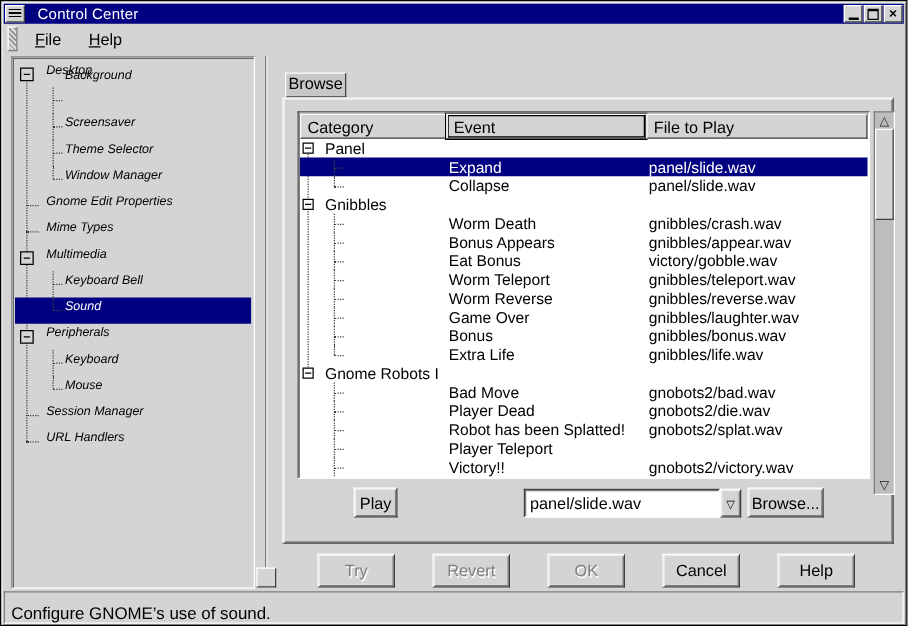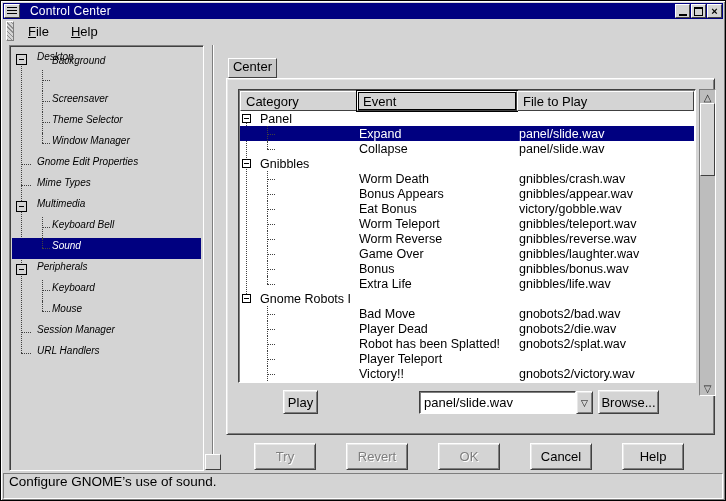--- a/index.html
+++ b/index.html
@@ -171,21 +171,21 @@
     position: absolute; left: 0; top: 396px; width: 497px; height: 31px;
     display: flex; align-items: center; padding-left: 32px; gap: 30px;
   }
   .action-btn { width: 62px; height: 27px; }
   .action-btn.disabled { color: #7e7e7e; text-shadow: 1px 1px 0 #fff; }
 
   
   .statusbar {
     position: absolute; left: 2px; right: 2px; top: 472px; height: 26px;
     border: 1px solid; border-color: #7e7e7e #fff #fff #7e7e7e;
-    display: flex; align-items: flex-start; padding-left: 5px;
+    display: flex; align-items: flex-end; padding-left: 5px;
     font-size: 13.5px; color: #000;
   }
 </style>
 </head>
 <body>
 
 <div id="window">
 
   <div class="titlebar">
     <div class="tb-menu-btn">
@@ -288,21 +288,21 @@
         </div>
         <div class="conn h" style="left: 9px; top: 304px; width: 10px;"></div>
       </div>
   </div>
 
   <div class="gutter-line"></div>
   <div class="gutter-handle"></div>
 
   <div class="rightpane">
 
-    <div class="tab inactive tab-general">Center</div>
+    <div class="tab inactive tab-general">Browse</div>
 
     <div class="notebook">
 
       <div class="table-wrap">
         <div class="thead">
           <div class="th" style="width:117px">Category</div>
           <div class="th focused" style="width:160px">Event</div>
           <div class="th" style="width:177px">File to Play</div>
         </div>
         <div class="tbody" id="table-body">

